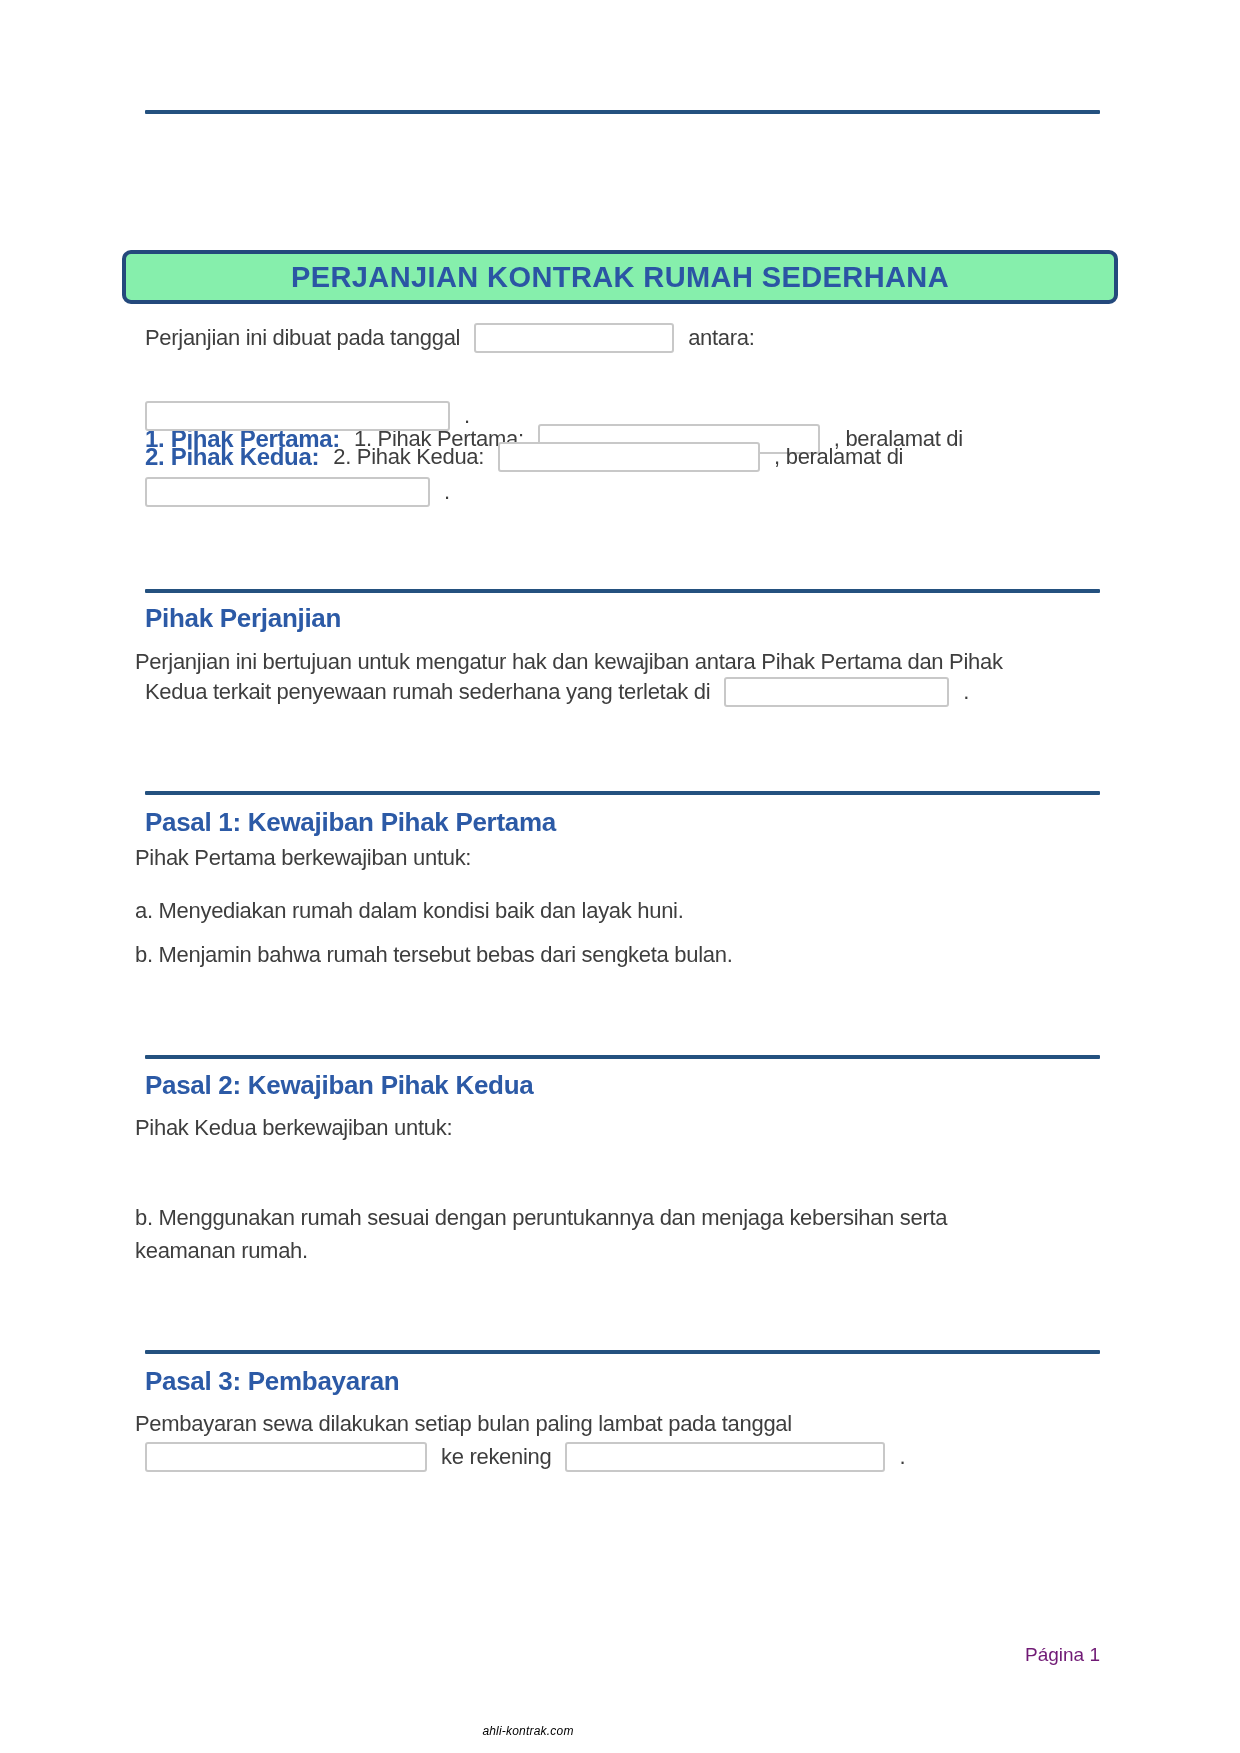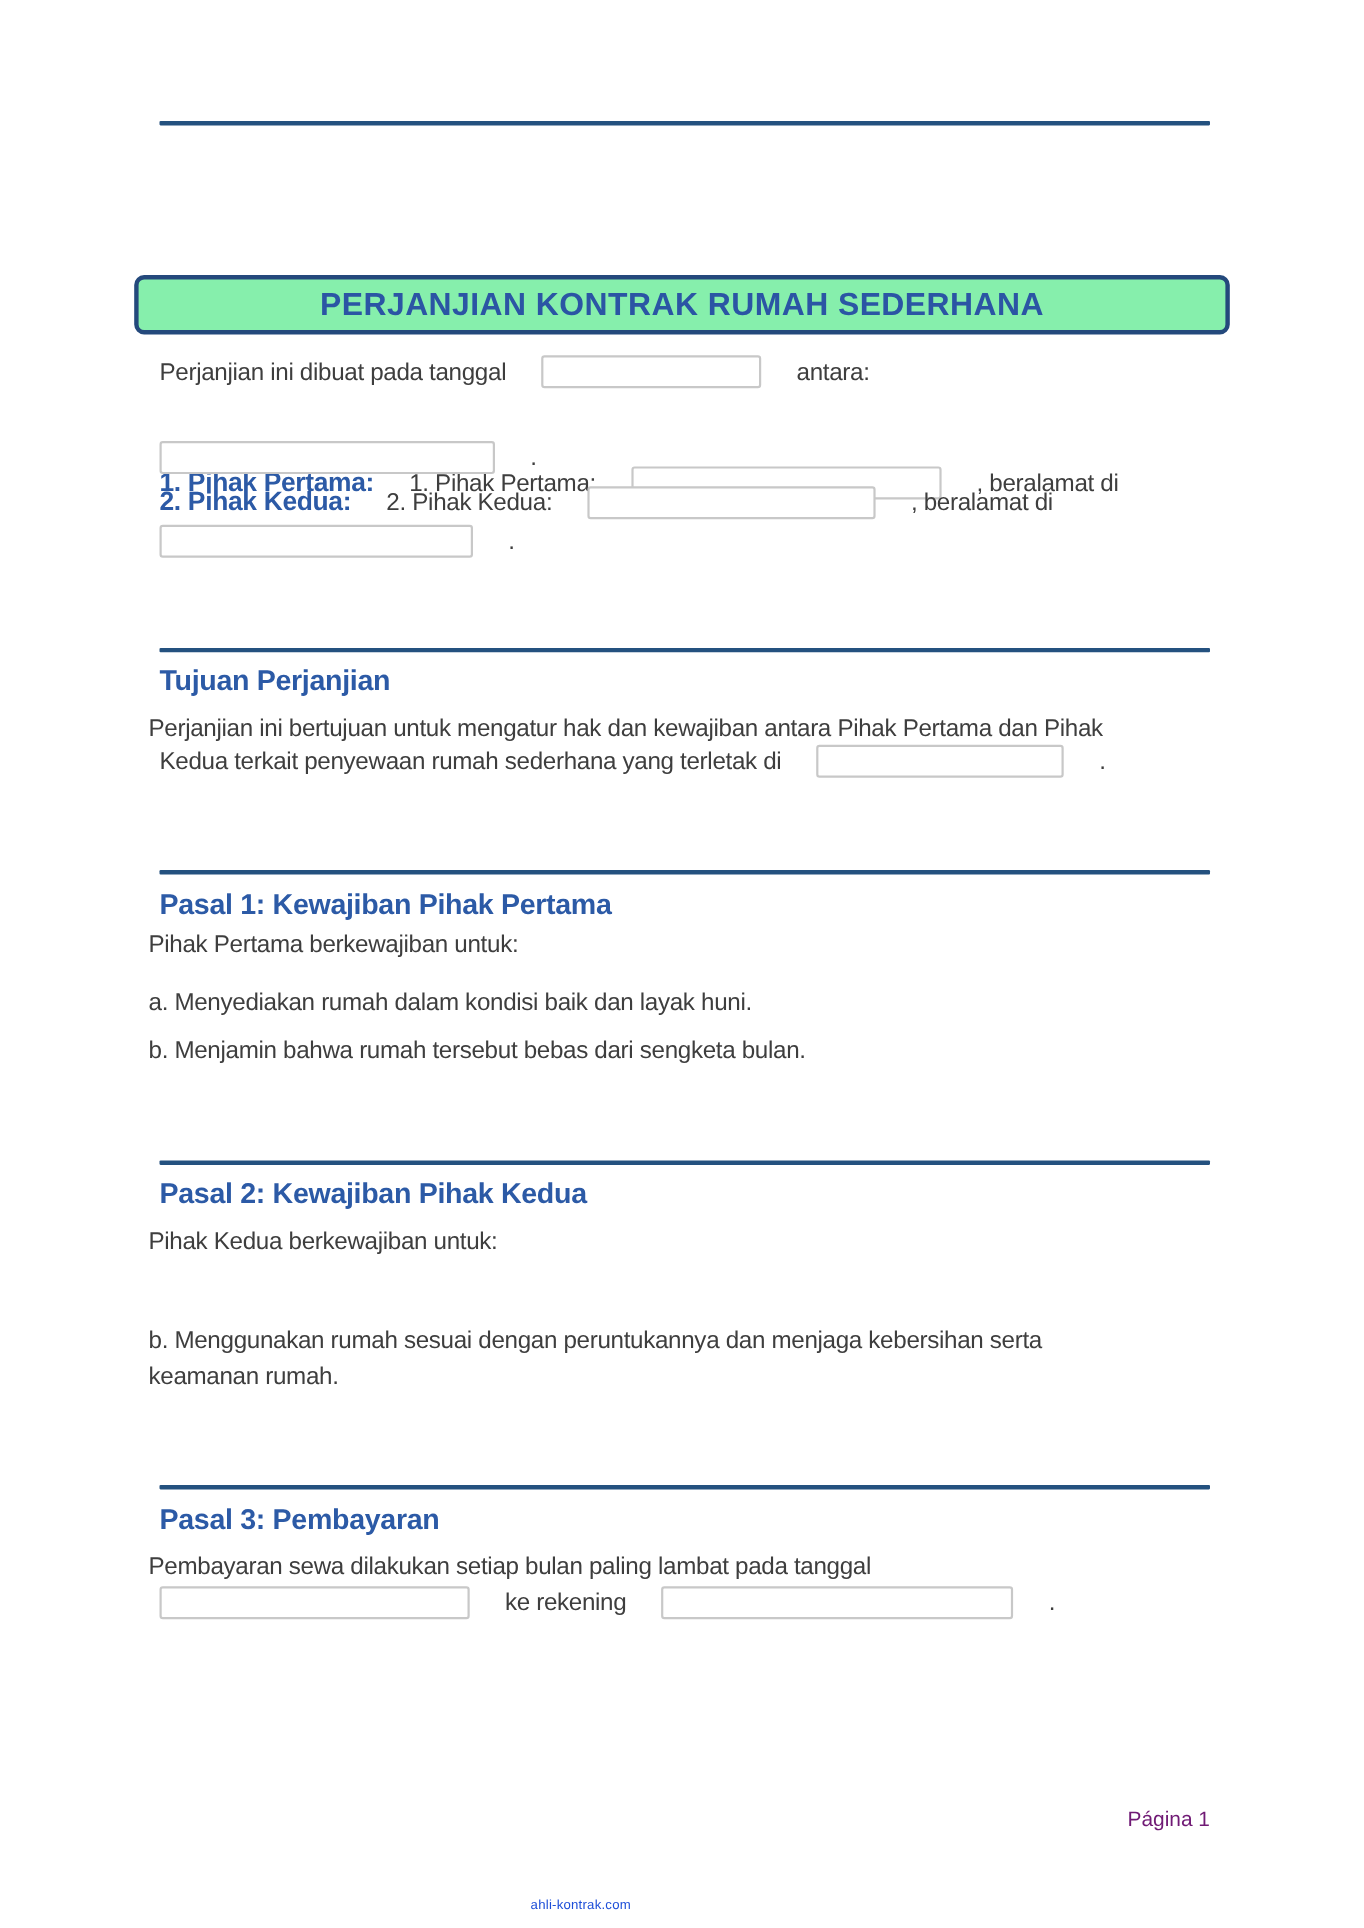--- a/index.html
+++ b/index.html
@@ -43,21 +43,21 @@
     letter-spacing: 0.4px;
     color: #2b55a4;
     white-space: nowrap;
   }
 
   .row {
     position: absolute;
     left: 145px;
     display: flex;
     align-items: center;
-    gap: 32px;
+    gap: 14px;
     white-space: nowrap;
   }
 
   .body-text {
     font-size: 22px;
     letter-spacing: -0.3px;
     color: #3e3e3e;
     white-space: nowrap;
   }
   .line {
@@ -106,22 +106,23 @@
     font-size: 19px;
     color: #701a75;
   }
   .watermark {
     position: absolute;
     left: 0;
     top: 1724px;
     width: 1056px;
     text-align: center;
     font-size: 12px;
-    color: #1d4ed8;
+    color: #000000;
     letter-spacing: 0.2px;
+    font-style: italic;
   }
 </style>
 </head>
 <body>
 
 <div class="page">
 
   <div class="rule" style="top:110px;"></div>
 
   <div class="title-box">
@@ -152,21 +153,21 @@
     <input type="text" class="field" style="width: 262px;" value="">
     <span class="body-text">, beralamat di</span>
   </div>
 
   <div class="row" style="top:477px; height:30px;">
     <input type="text" class="field" style="width: 285px;" value="">
     <span class="body-text">.</span>
   </div>
 
   <div class="rule" style="top:589px;"></div>
-  <div class="section-heading" style="top:603px;">Tujuan Perjanjian</div>
+  <div class="section-heading" style="top:603px;">Pihak Perjanjian</div>
   <div class="line body-text" style="top:648px;">Perjanjian ini bertujuan untuk mengatur hak dan kewajiban antara Pihak Pertama dan Pihak</div>
   <div class="row" style="top:677px; height:30px;">
     <span class="body-text">Kedua terkait penyewaan rumah sederhana yang terletak di</span>
     <input type="text" class="field" style="width: 225px;" value="">
     <span class="body-text">.</span>
   </div>
 
   <div class="rule" style="top:791px;"></div>
   <div class="section-heading" style="top:807px;">Pasal 1: Kewajiban Pihak Pertama</div>
   <div class="line body-text" style="top:844px;">Pihak Pertama berkewajiban untuk:</div>

